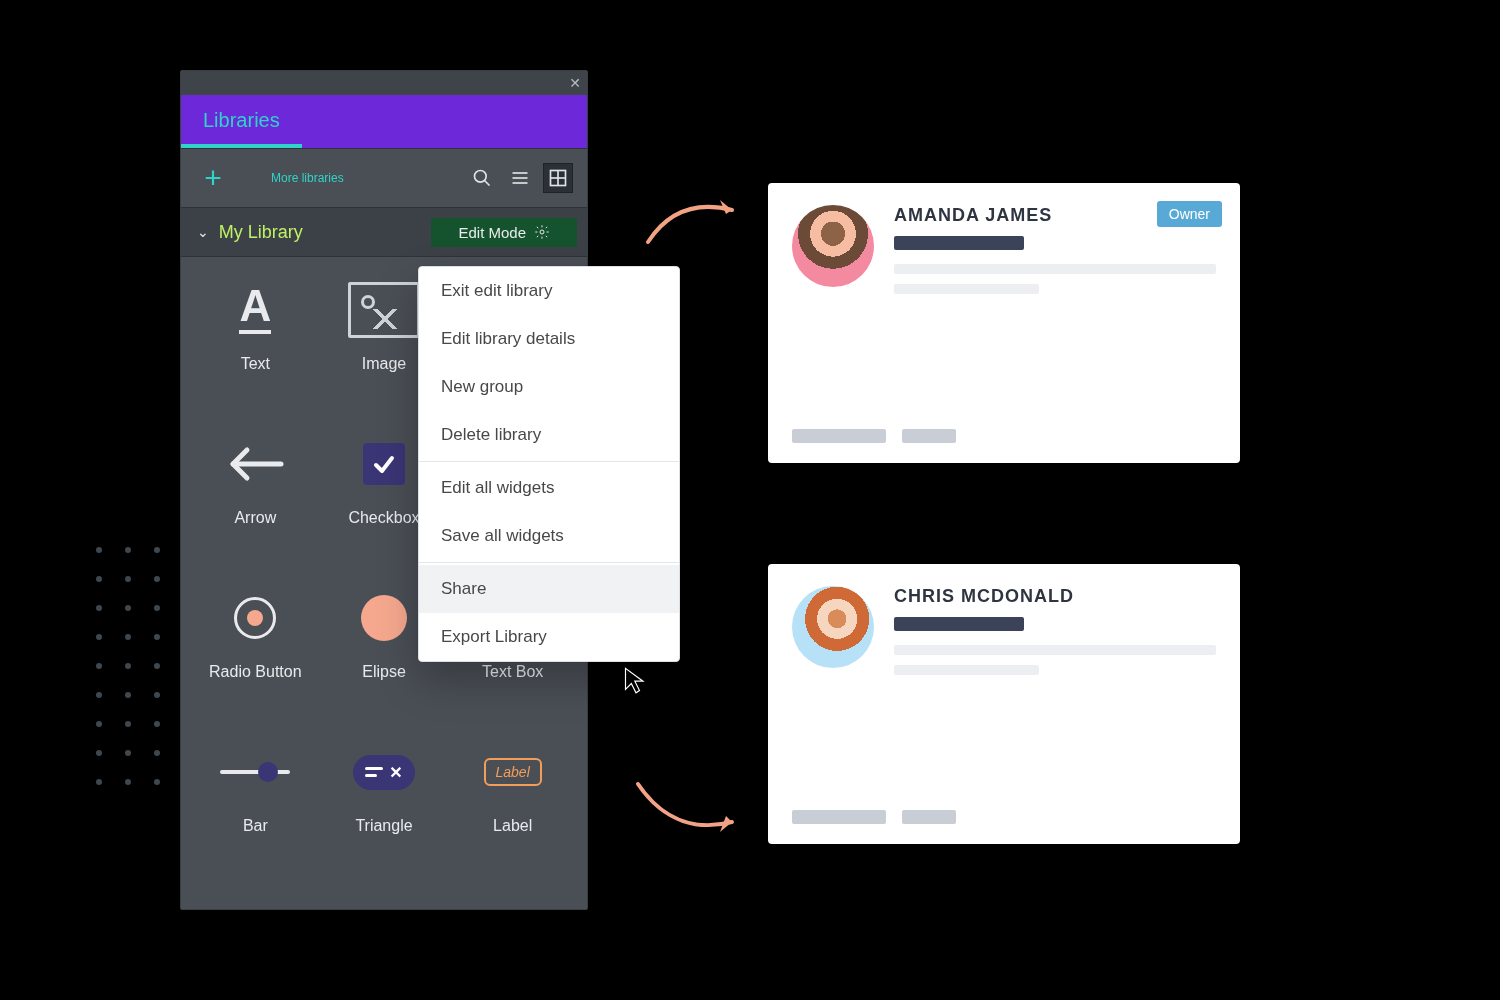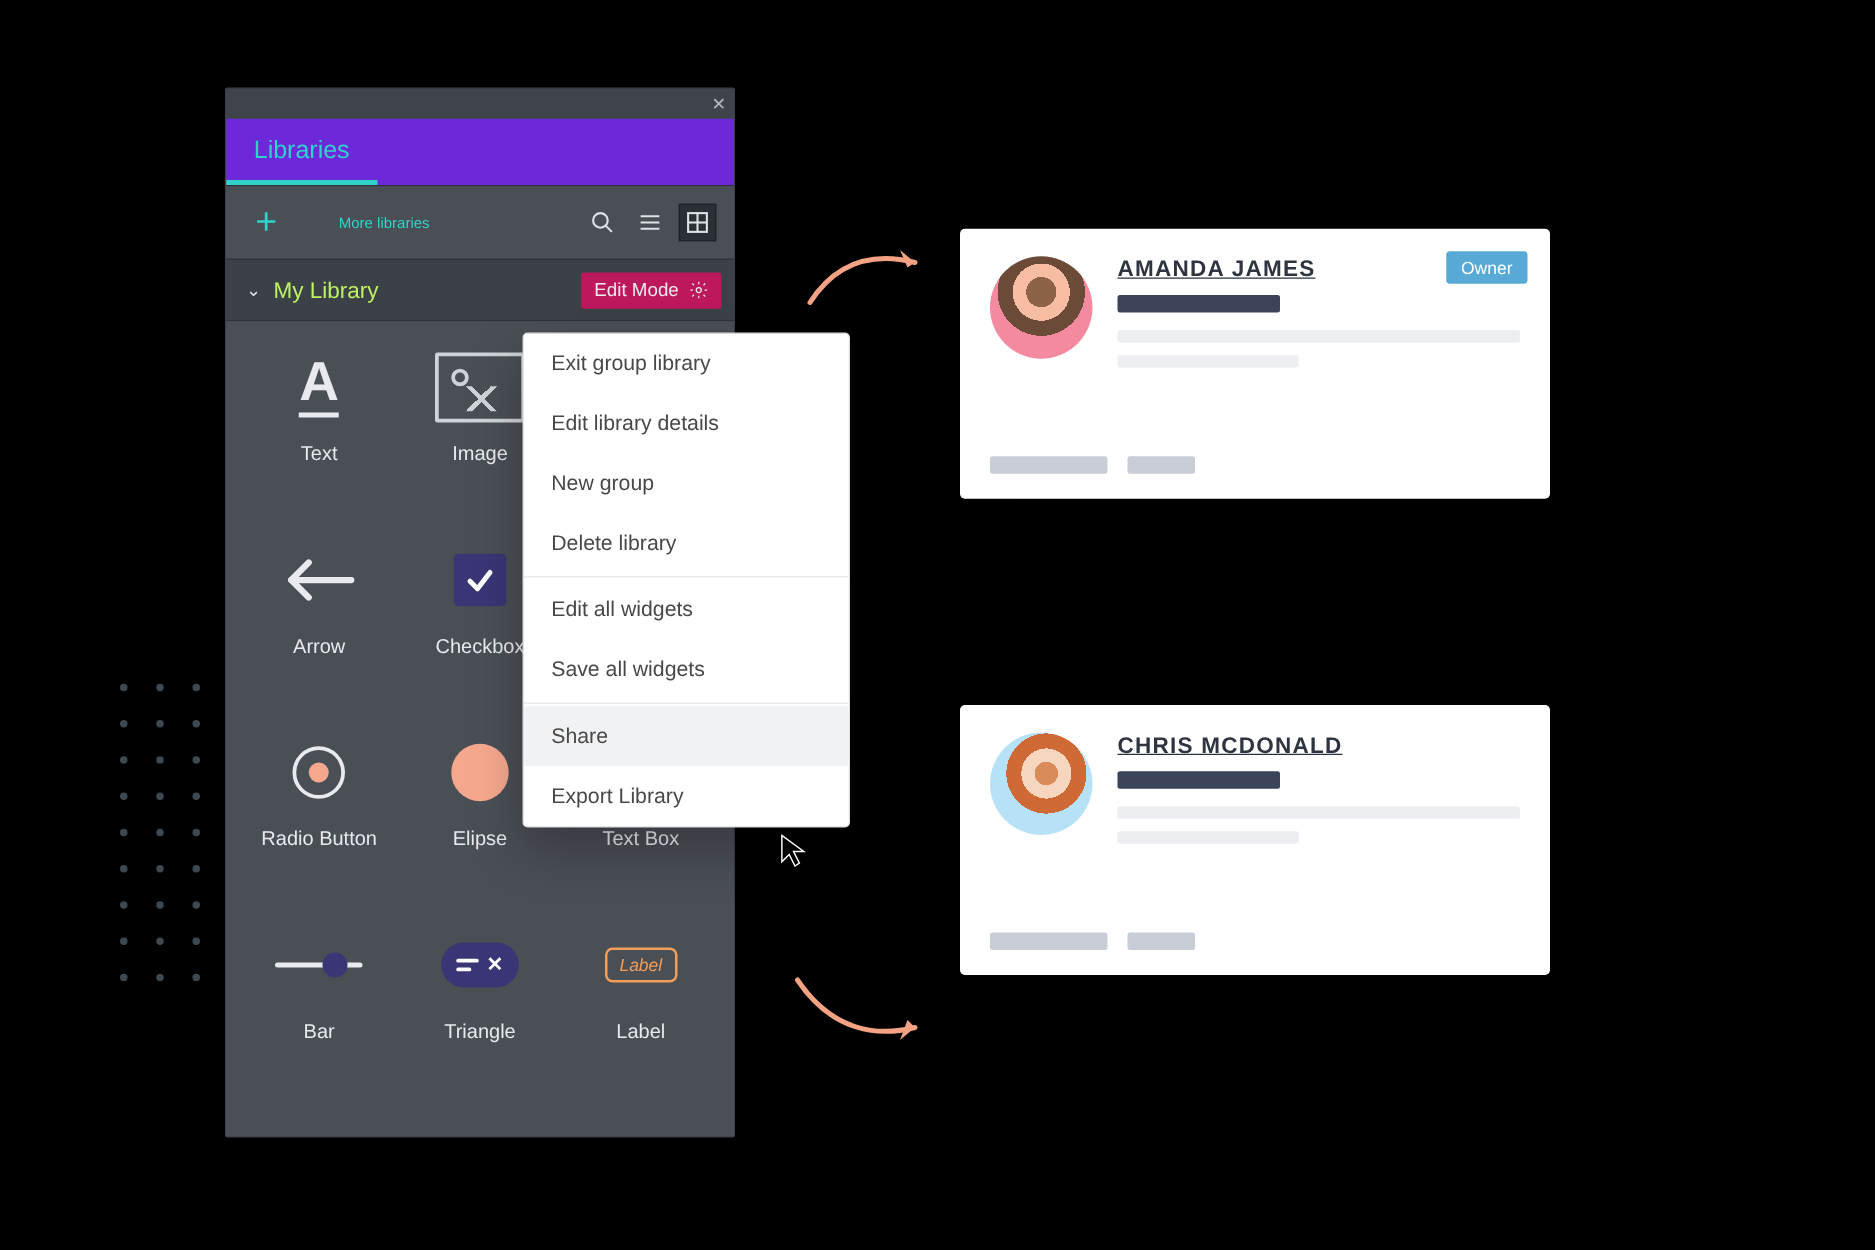--- a/index.html
+++ b/index.html
@@ -78,23 +78,23 @@
   .lib-header {
     display:flex; align-items:center;
     background:#3c4047; height: 50px;
     padding: 0 10px 0 16px;
     border-top:1px solid #2f3339;
     border-bottom:1px solid #2f3339;
   }
   .lib-header .chev { color:#e5e7ea; margin-right: 10px; font-size: 14px; }
   .lib-header .name { color:#bef264; font-size:18px; flex:1; }
   .edit-mode {
-    background:#be185d; color:#e9ebed;
+    background:#14532d; color:#e9ebed;
     display:flex; align-items:center; gap:8px;
-    padding:6px 10px; border-radius:2px; font-size:15px;
+    padding:6px 27px; border-radius:2px; font-size:15px;
   }
   .edit-mode svg { width:16px; height:16px; stroke:#e9ebed; fill:none; stroke-width:1.5; }
 
   .widgets {
     flex:1; padding: 22px 10px 10px;
     display:grid; grid-template-columns: repeat(3, 1fr);
     grid-auto-rows: 140px;
     row-gap: 14px;
     background:#4a4e55;
   }
@@ -152,26 +152,25 @@
   .ctx-sep { height:1px; background:#e3e6ea; margin: 2px 0; }
 
   
   .cursor { position:absolute; left:622px; top:666px; z-index:30; }
   .cursor svg { width:28px; height:28px; }
 
   
   .card {
     position:absolute;
     background:#fff; border-radius:4px;
-    width: 472px; height: 216px;
+    width: 472px; height: 280px;
     box-shadow: 0 22px 38px rgba(0,0,0,.30), 0 2px 8px rgba(0,0,0,.18);
     z-index: 6;
     padding: 22px 24px 20px 24px;
     color:#2a3142;
-    text-decoration:underline;
   }
   .card-top { display:flex; gap:20px; }
   .avatar { width:82px; height:82px; border-radius:50%; flex:0 0 82px; overflow:hidden; }
   .avatar.pink { background: radial-gradient(circle at 50% 35%, #8e6247 0 18%, #f7bda3 18% 34%, #6b4a37 34% 52%, #f48aa0 52% 100%); }
   .avatar.blue { background: radial-gradient(circle at 55% 40%, #d98b59 0 14%, #f6d6bf 14% 30%, #cf6a36 30% 48%, #b7e1f6 48% 100%); }
   .card-text { flex:1; }
   .card-name { font-size:18px; font-weight:700; letter-spacing:1px; color:#2e3440; }
   .bar1 { width:130px; height:14px; background:#3a4358; border-radius:2px; margin-top:10px; }
   .bar2 { width:100%; height:10px; background:#eceef2; border-radius:2px; margin-top:14px; }
   .bar3 { width:45%; height:10px; background:#eceef2; border-radius:2px; margin-top:10px; }
@@ -421,21 +420,21 @@
     <div class="w">
       <div class="icon-area">
           <div class="label-ic">Label</div>
         </div>
       <span class="w-label">Label</span>
     </div>
   </div>
 </div>
 
 <div class="ctx-menu">
-  <div class="ctx-item">Exit group library</div>
+  <div class="ctx-item">Exit edit library</div>
   <div class="ctx-item">Edit library details</div>
   <div class="ctx-item">New group</div>
   <div class="ctx-item">Delete library</div>
   <div class="ctx-sep"></div>
   <div class="ctx-item">Edit all widgets</div>
   <div class="ctx-item">Save all widgets</div>
   <div class="ctx-sep"></div>
   <div class="ctx-item hover">Share</div>
   <div class="ctx-item">Export Library</div>
 </div>

